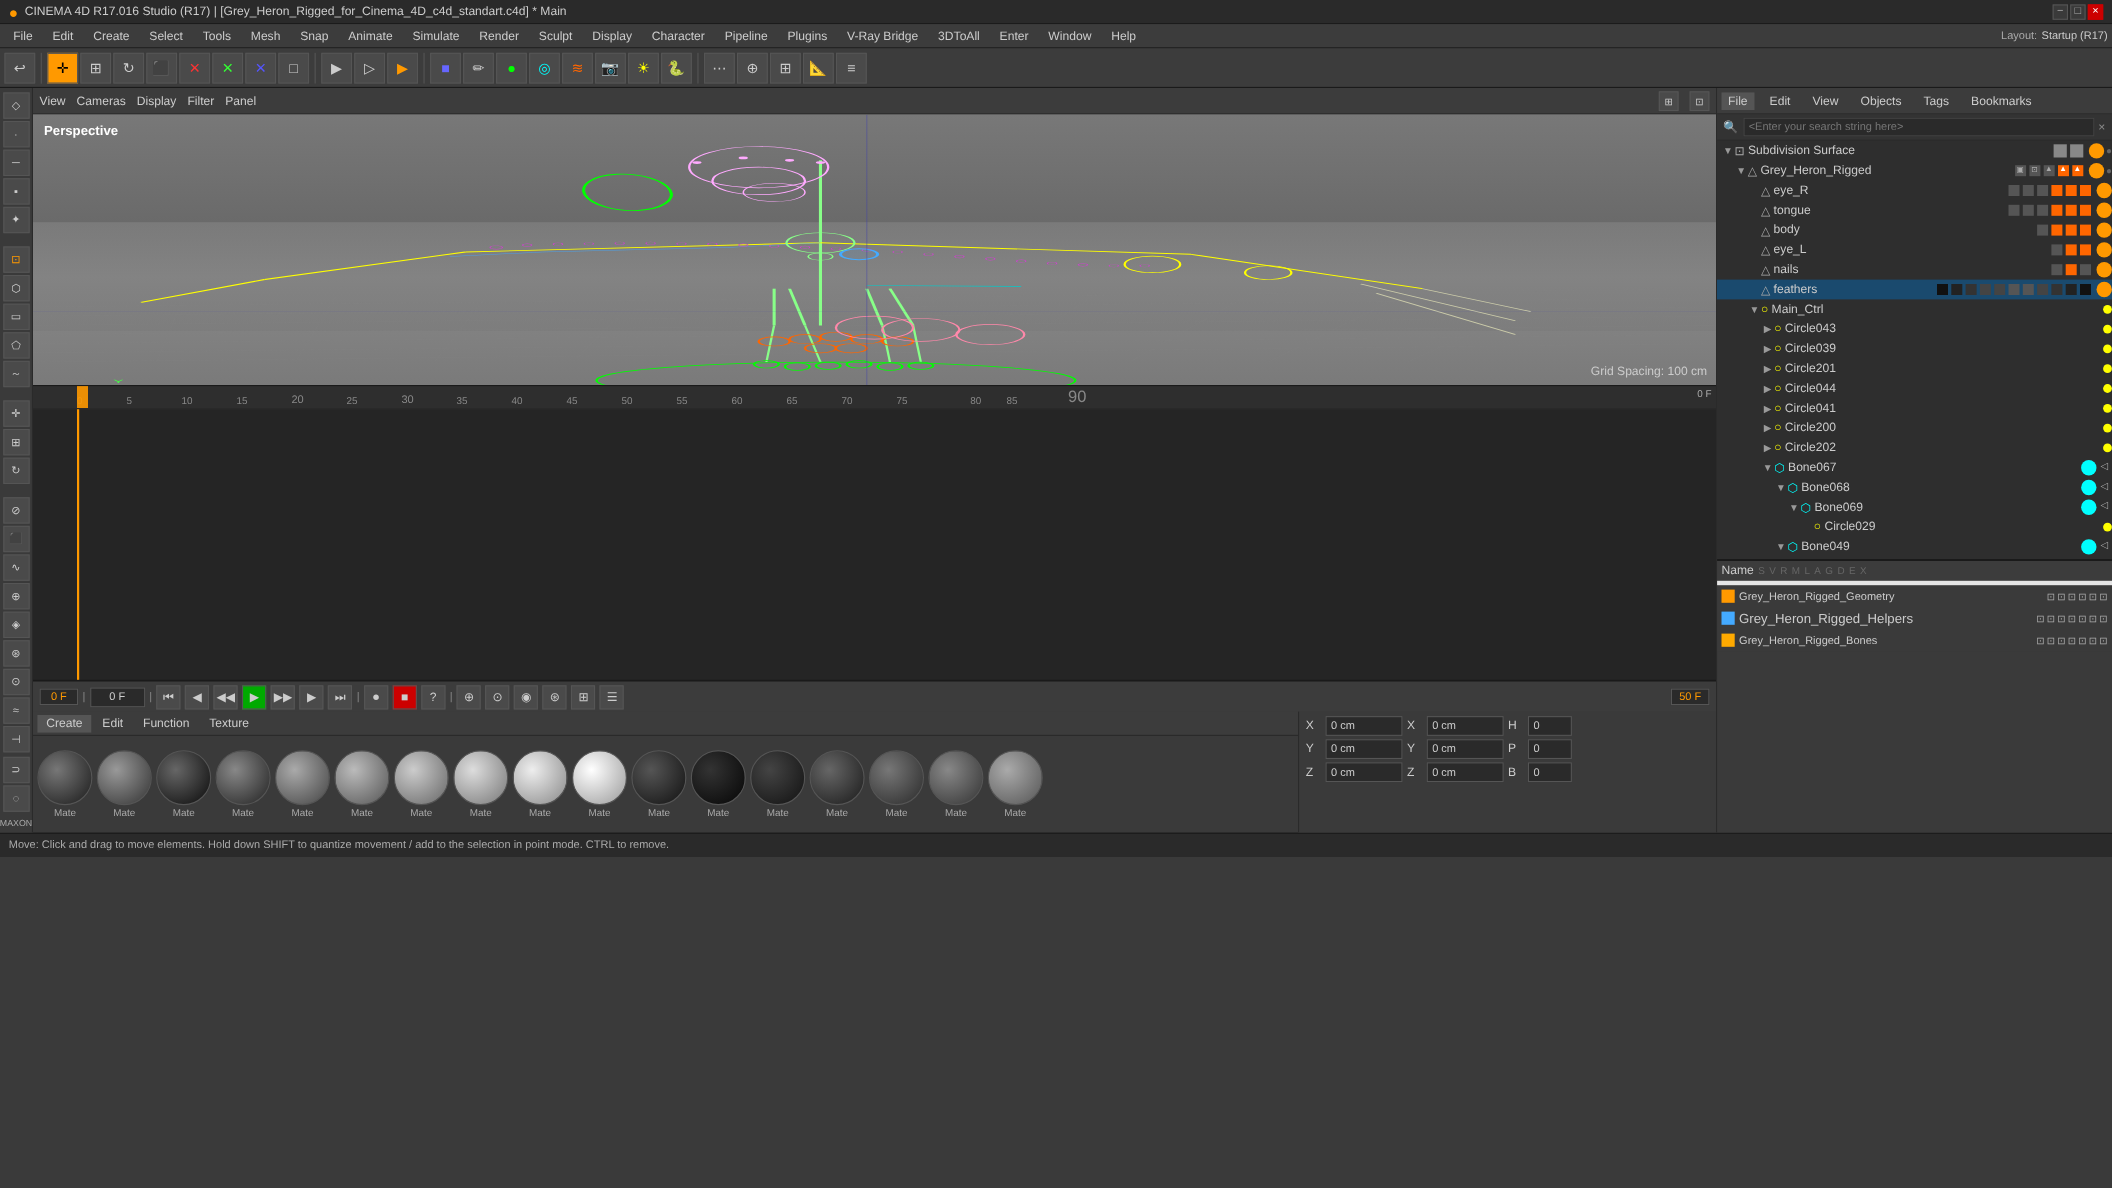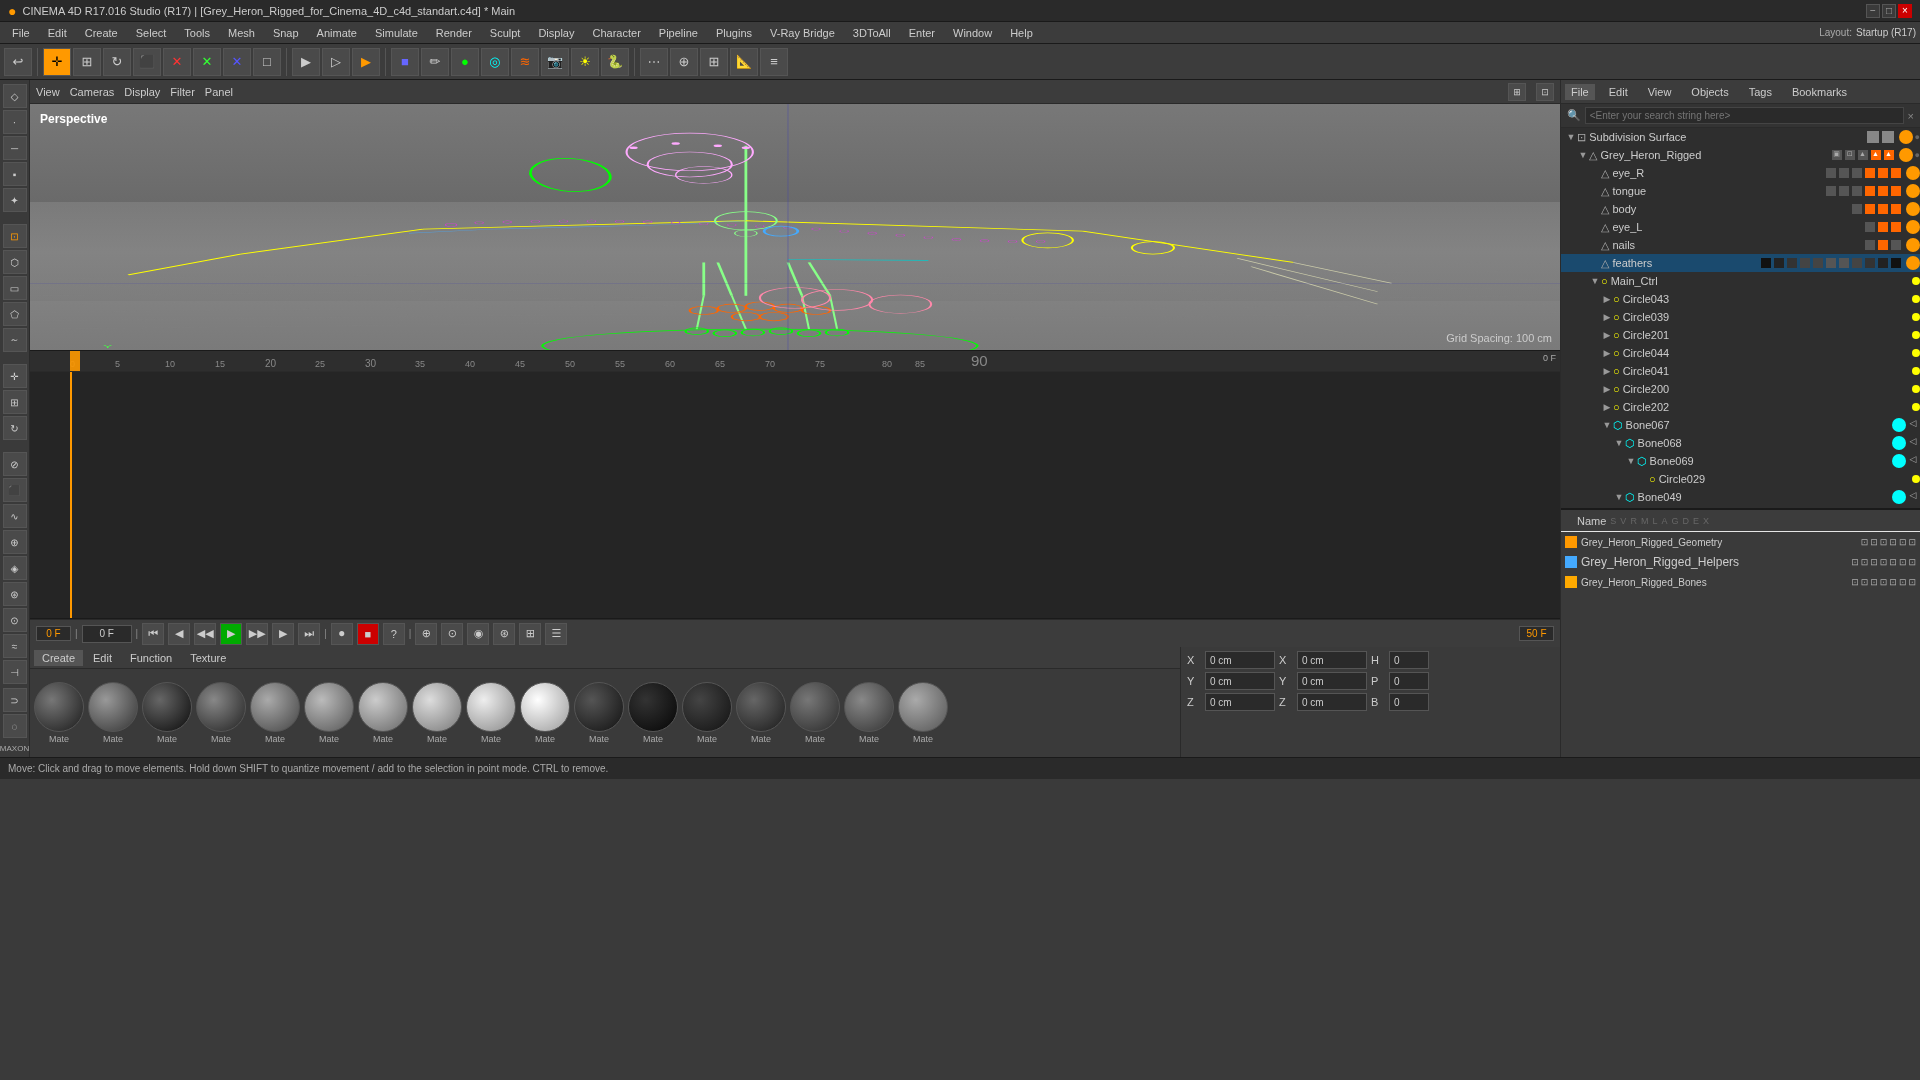--- a/index.html
+++ b/index.html
@@ -762,21 +762,21 @@
         
         
         
         
         
       </div>
 
     </div>
 
     <div id="scene-bottom" style="border-top:2px solid #1a1a1a;">
-      <div id="scene-tabs" style="height:22px; background:#3c3c3c; display:flex; align-items:center; padding:0 16px; gap:4px; border-bottom:1px solid #e5e5e5;">
+      <div id="scene-tabs" style="height:22px; background:#3c3c3c; display:flex; align-items:center; padding:0 4px; gap:4px; border-bottom:4px solid #e5e5e5;">
         <span style="font-size:11px; color:#ccc; cursor:pointer;">Name</span>
         <span style="font-size:9px; color:#666;">S</span>
         <span style="font-size:9px; color:#666;">V</span>
         <span style="font-size:9px; color:#666;">R</span>
         <span style="font-size:9px; color:#666;">M</span>
         <span style="font-size:9px; color:#666;">L</span>
         <span style="font-size:9px; color:#666;">A</span>
         <span style="font-size:9px; color:#666;">G</span>
         <span style="font-size:9px; color:#666;">D</span>
         <span style="font-size:9px; color:#666;">E</span>

